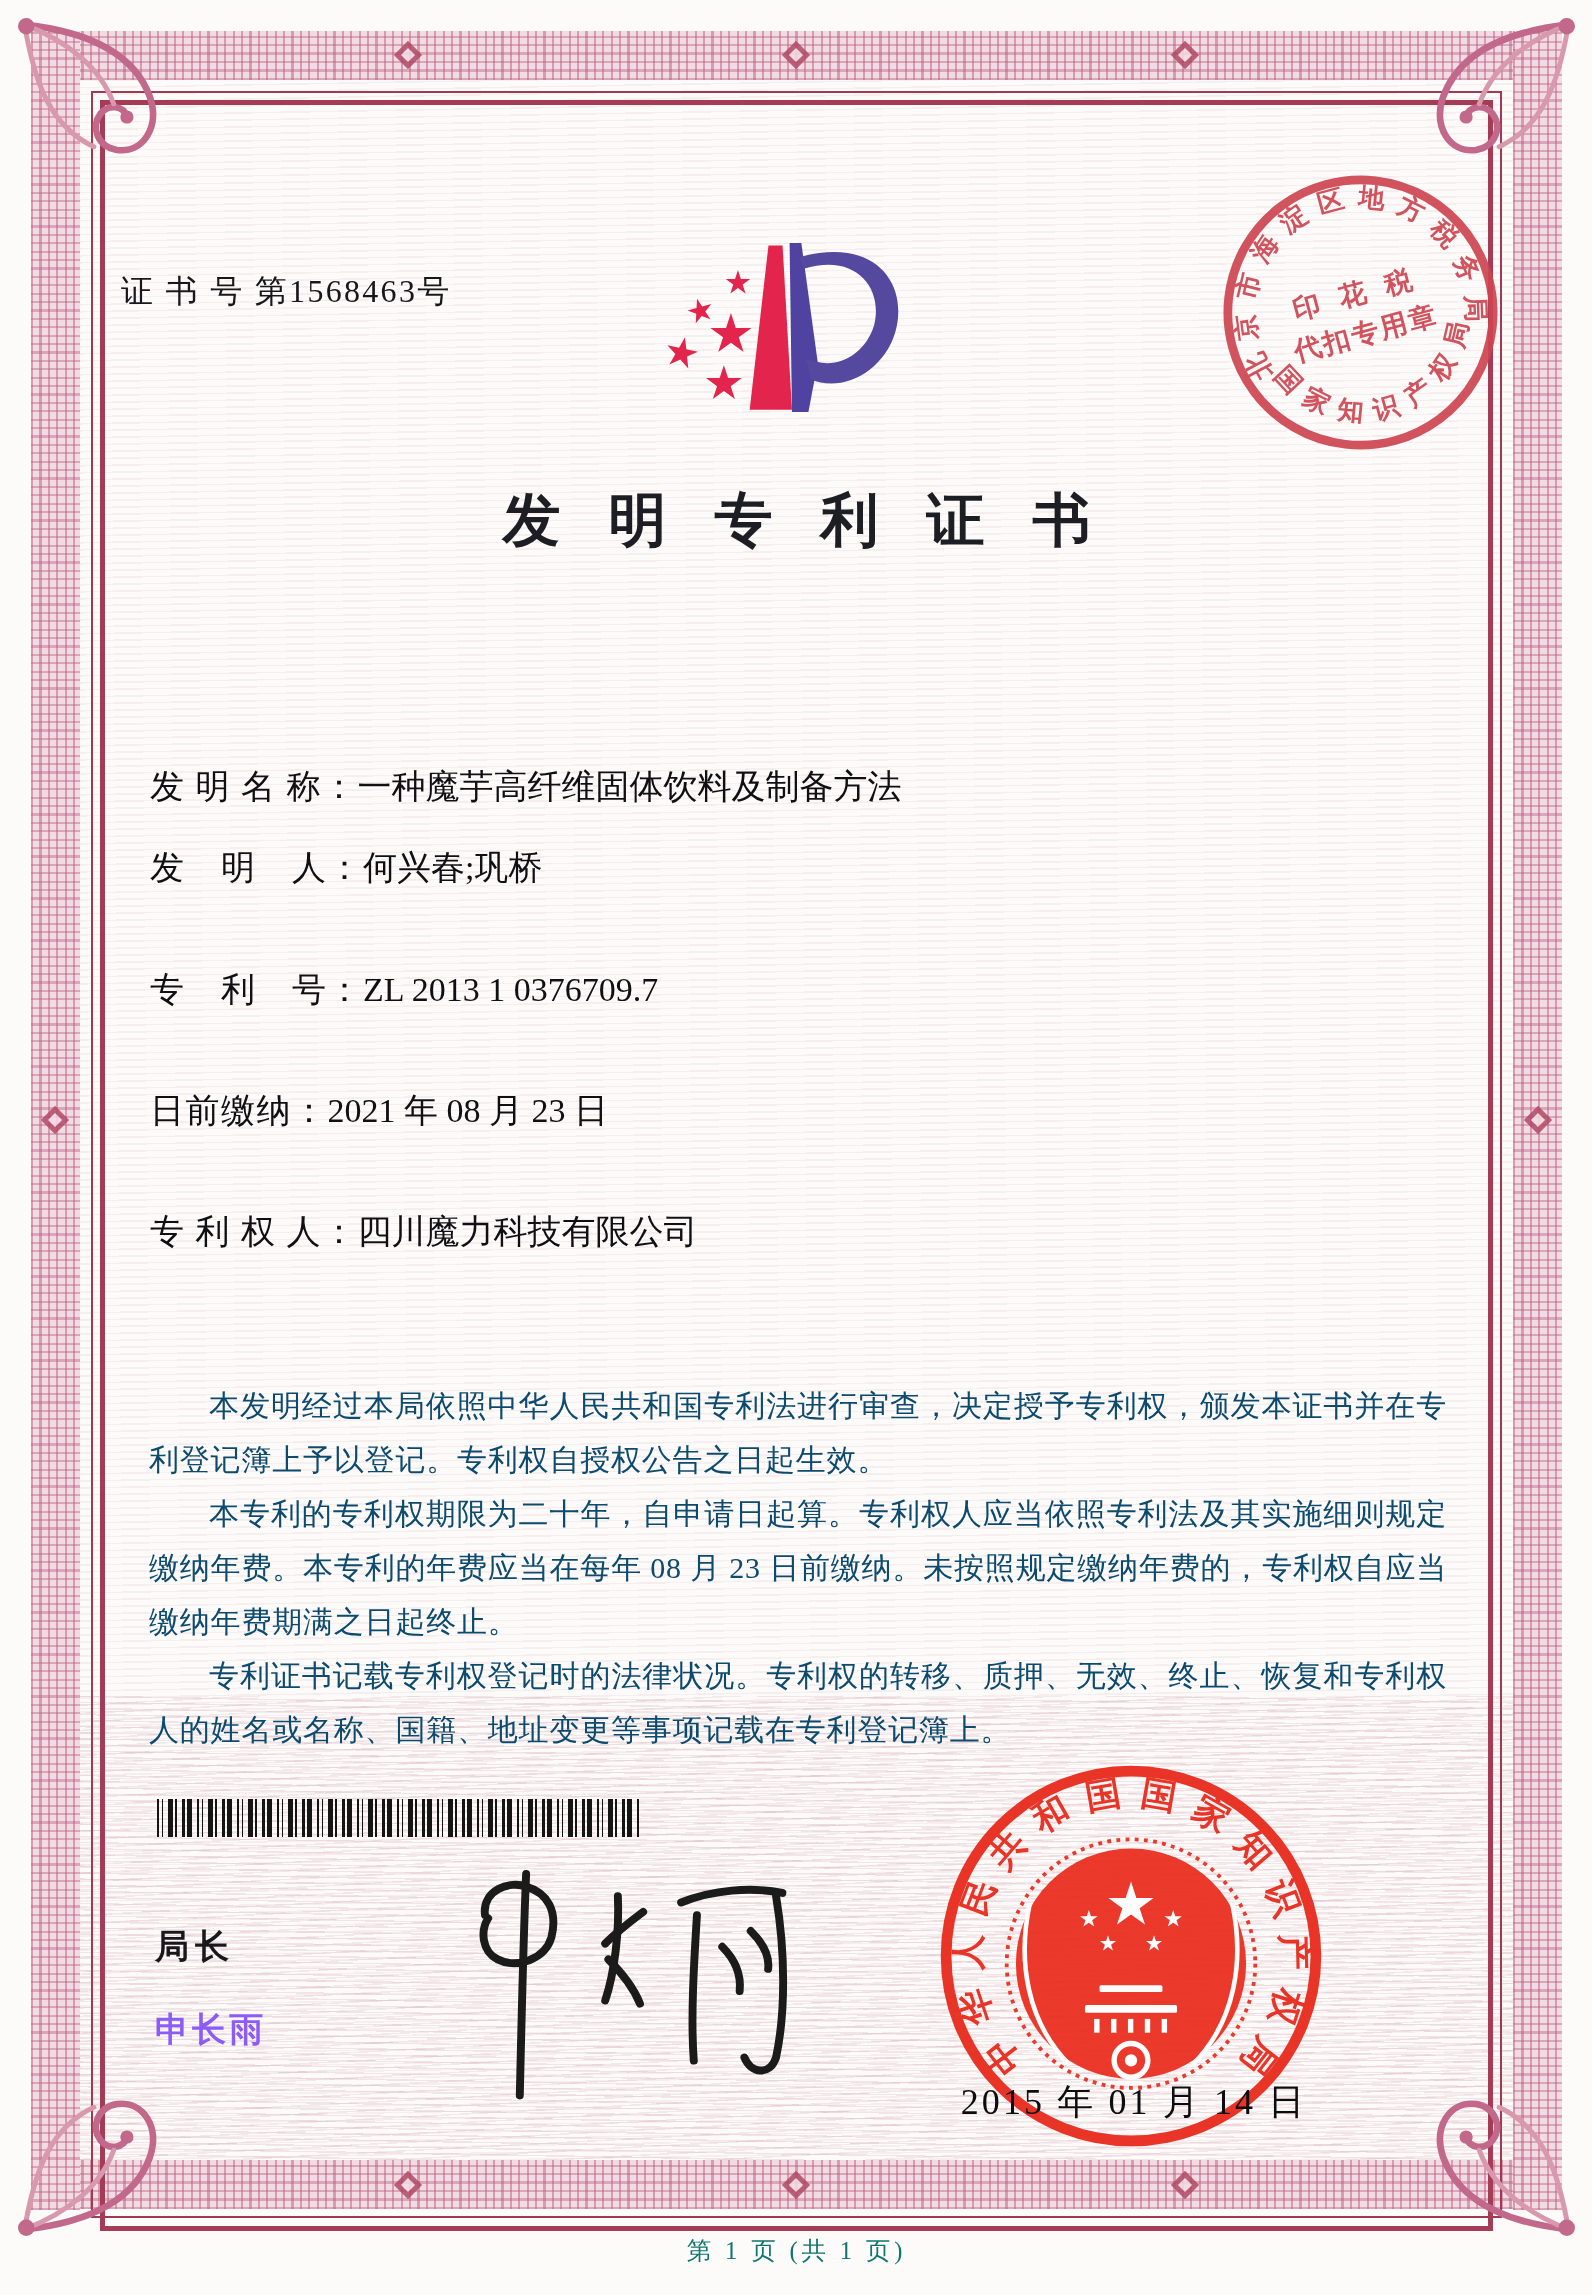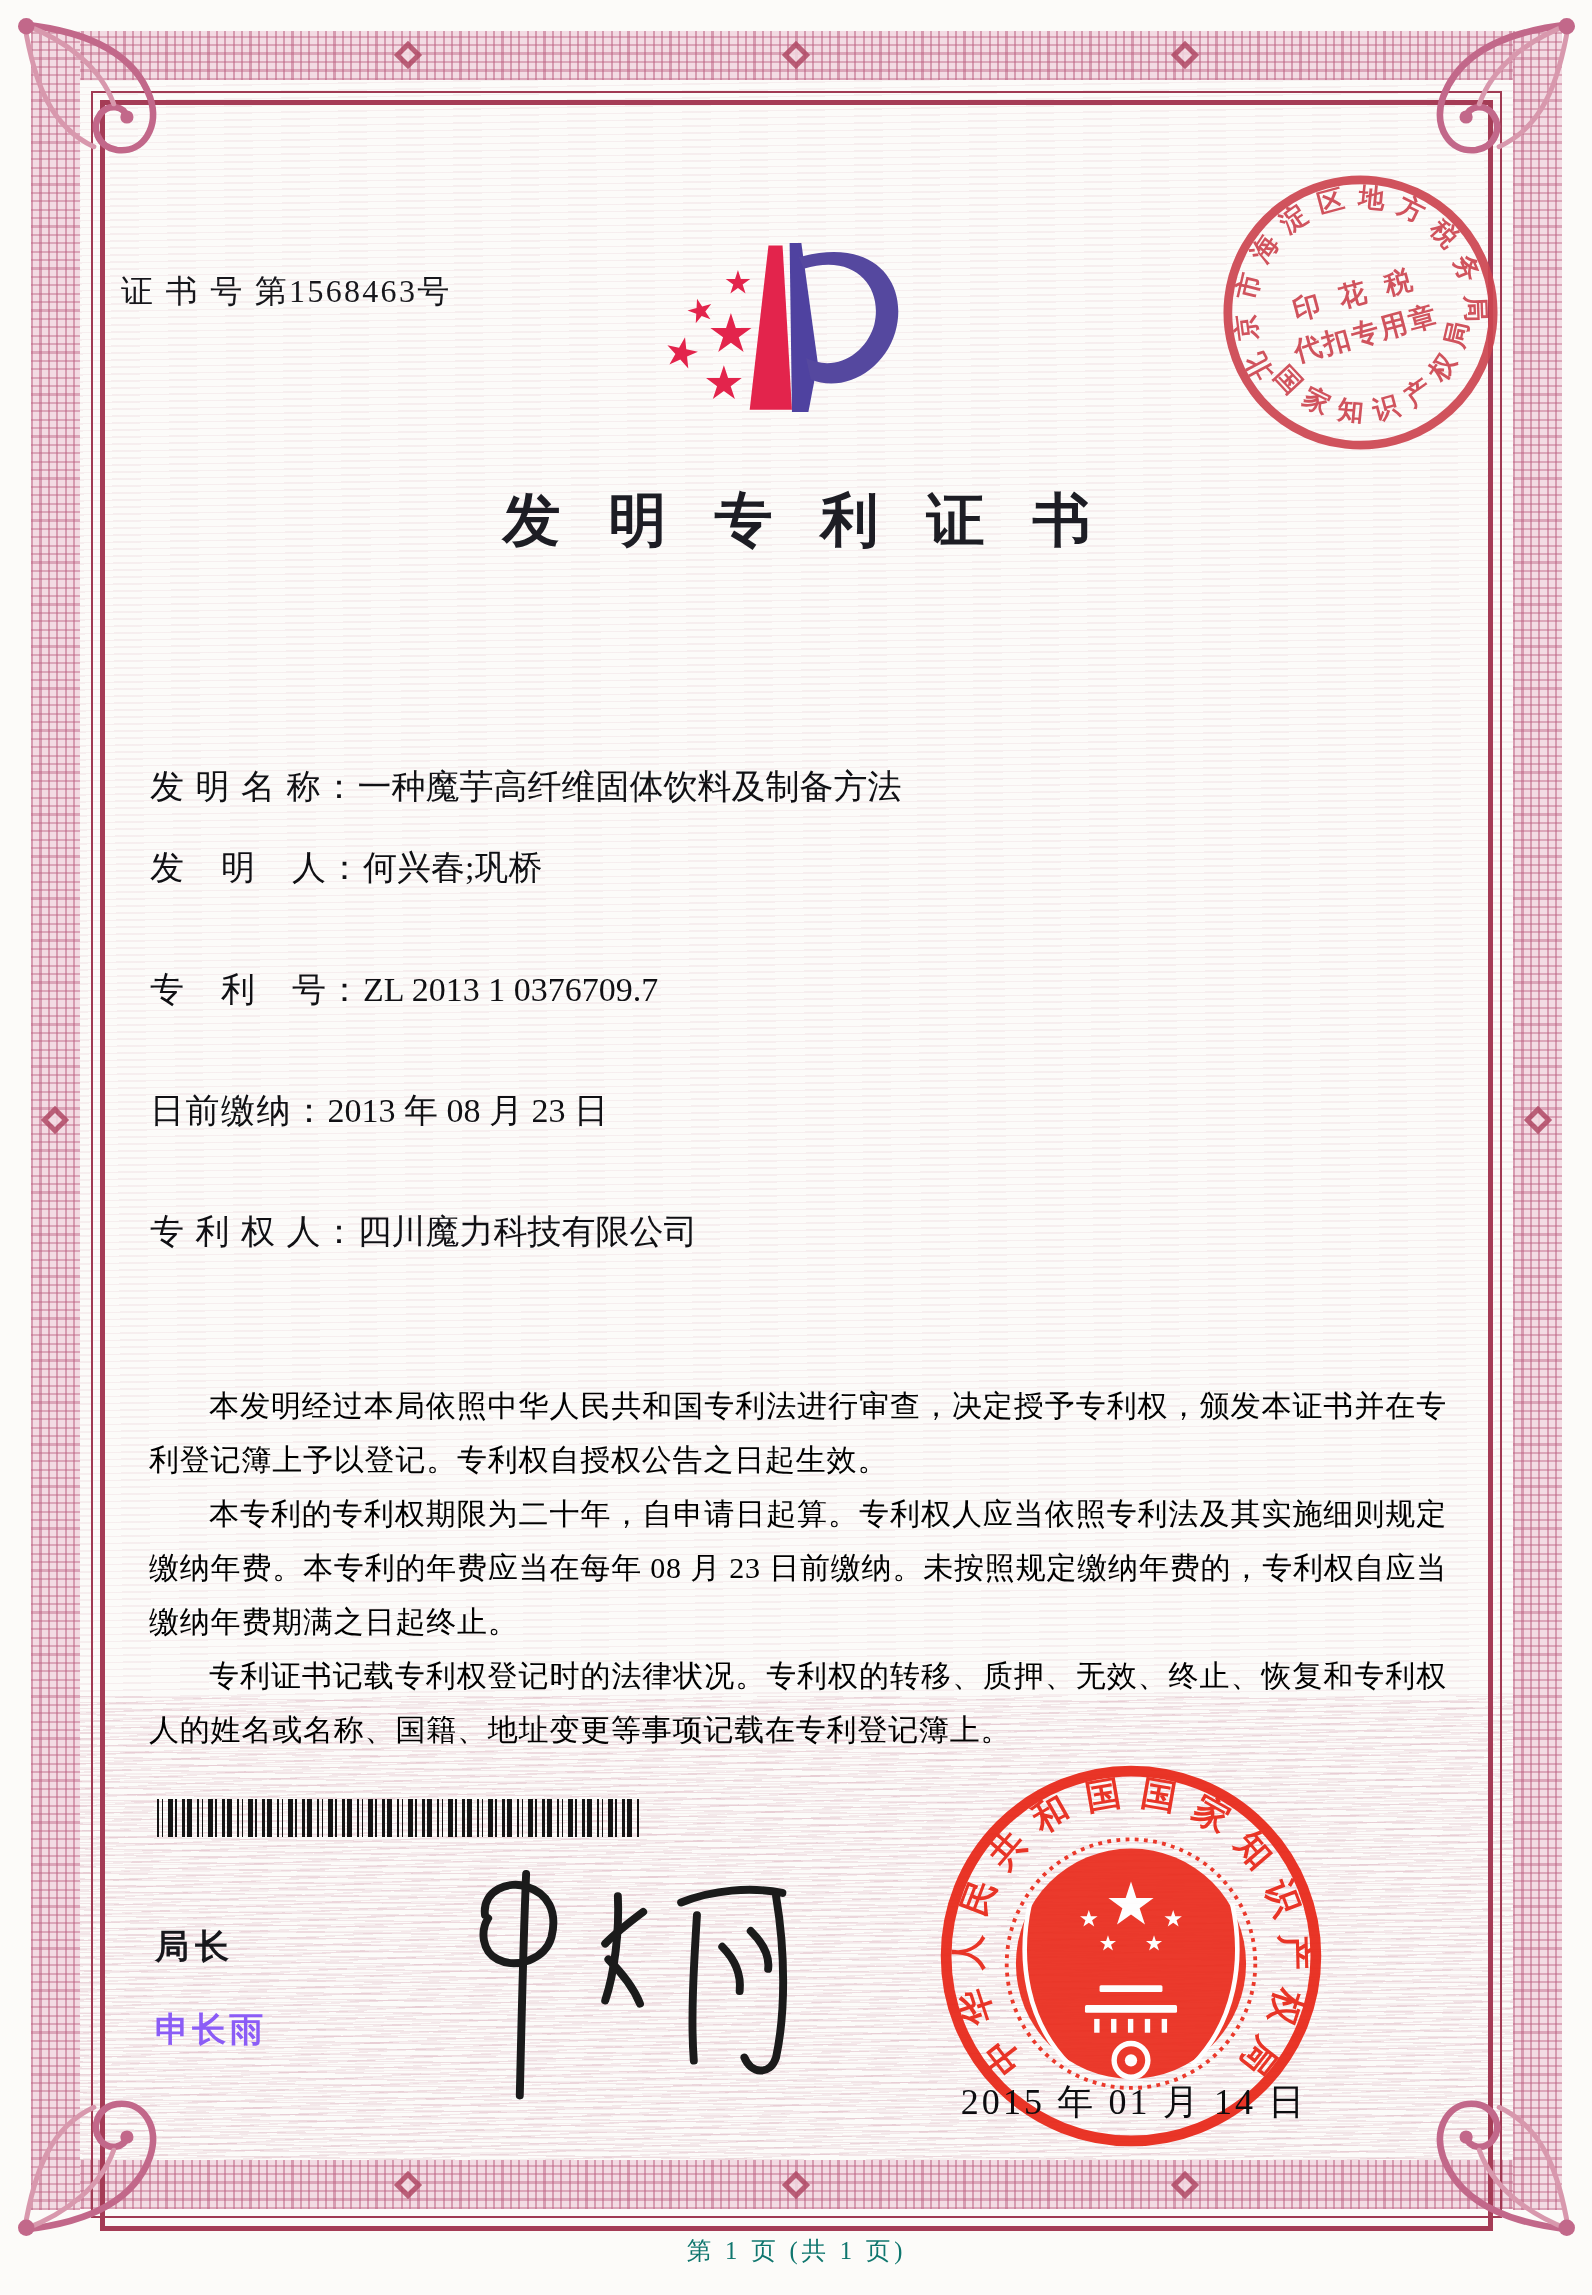--- a/index.html
+++ b/index.html
@@ -39,21 +39,21 @@
   .tax-stamp{position:absolute;left:1218px;top:170px;width:285px;height:285px;opacity:.92;}
   .doc-title{position:absolute;left:0;right:0;top:482px;text-align:center;
     font-size:58px;font-weight:600;letter-spacing:48px;text-indent:48px;color:#1d1d24;}
 
   
   .field{position:absolute;left:150px;font-size:34px;white-space:nowrap;color:#101014;}
   .field .lbl{letter-spacing:1.5px;}
 
   
   .body-text{position:absolute;left:149px;width:1298px;top:1379px;
-    font-size:30px;line-height:54px;text-align:justify;color:#000000;letter-spacing:0.8px;}
+    font-size:30px;line-height:54px;text-align:justify;color:#0c4a6e;letter-spacing:0.8px;}
   .body-text p{margin:0;text-indent:2em;}
 
   
   .barcode{position:absolute;left:157px;top:1799px;width:485px;height:38px;background:
     repeating-linear-gradient(90deg,#151515 0 2.3px,transparent 2.3px 4.6px,#151515 4.6px 6.1px,transparent 6.1px 10.7px,
       #151515 10.7px 16px,transparent 16px 18.4px,#151515 18.4px 20px,transparent 20px 25px,
       #151515 25px 28px,transparent 28px 30px,#151515 30px 35px,transparent 35px 40px);}
   .signer-title{position:absolute;left:155px;top:1924px;font-size:34px;font-weight:700;
     font-family:"Liberation Sans","DejaVu Sans",sans-serif;color:#17171c;letter-spacing:6.1px;}
   .signer-name{position:absolute;left:155px;top:2007px;font-size:34px;font-weight:700;
@@ -161,21 +161,21 @@
           <text x="130" y="32" transform="rotate(-242 130 130) rotate(180 130 32)" text-anchor="middle" font-size="24" font-weight="600" fill="#cd4550">局</text>
         </g>
     </g>
   </svg>
 
   <div class="doc-title">发明专利证书</div>
 
   <div class="field" style="top:764px;"><span class="lbl">发 明 名 称：</span><span>一种魔芋高纤维固体饮料及制备方法</span></div>
   <div class="field" style="top:845px;"><span class="lbl">发　明　人：</span><span>何兴春;巩桥</span></div>
   <div class="field" style="top:967px;"><span class="lbl">专　利　号：</span><span>ZL 2013 1 0376709.7</span></div>
-  <div class="field" style="top:1088px;"><span class="lbl">日前缴纳：</span><span>2013 年 08 月 23 日</span></div>
+  <div class="field" style="top:1088px;"><span class="lbl">日前缴纳：</span><span>2021 年 08 月 23 日</span></div>
   <div class="field" style="top:1209px;"><span class="lbl">专 利 权 人：</span><span>四川魔力科技有限公司</span></div>
 
   <div class="body-text">
     <p>本发明经过本局依照中华人民共和国专利法进行审查，决定授予专利权，颁发本证书并在专利登记簿上予以登记。专利权自授权公告之日起生效。</p>
     <p>本专利的专利权期限为二十年，自申请日起算。专利权人应当依照专利法及其实施细则规定缴纳年费。本专利的年费应当在每年 08 月 23 日前缴纳。未按照规定缴纳年费的，专利权自应当缴纳年费期满之日起终止。</p>
     <p>专利证书记载专利权登记时的法律状况。专利权的转移、质押、无效、终止、恢复和专利权人的姓名或名称、国籍、地址变更等事项记载在专利登记簿上。</p>
   </div>
 
   <div class="barcode"></div>
 

